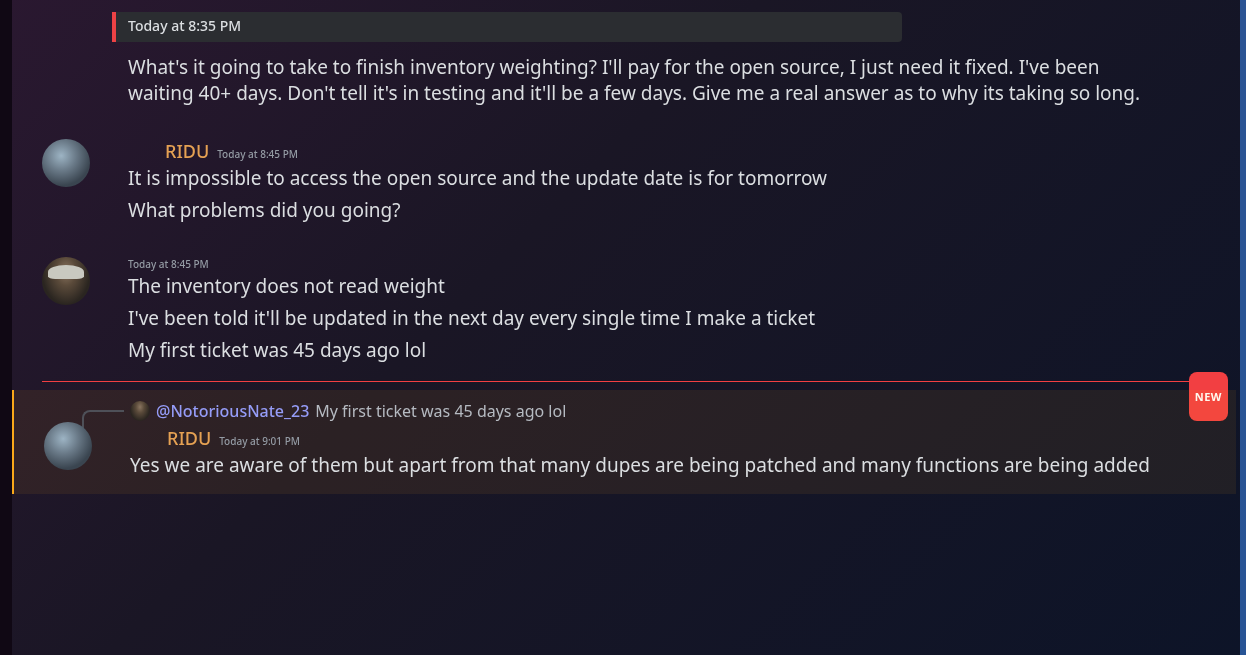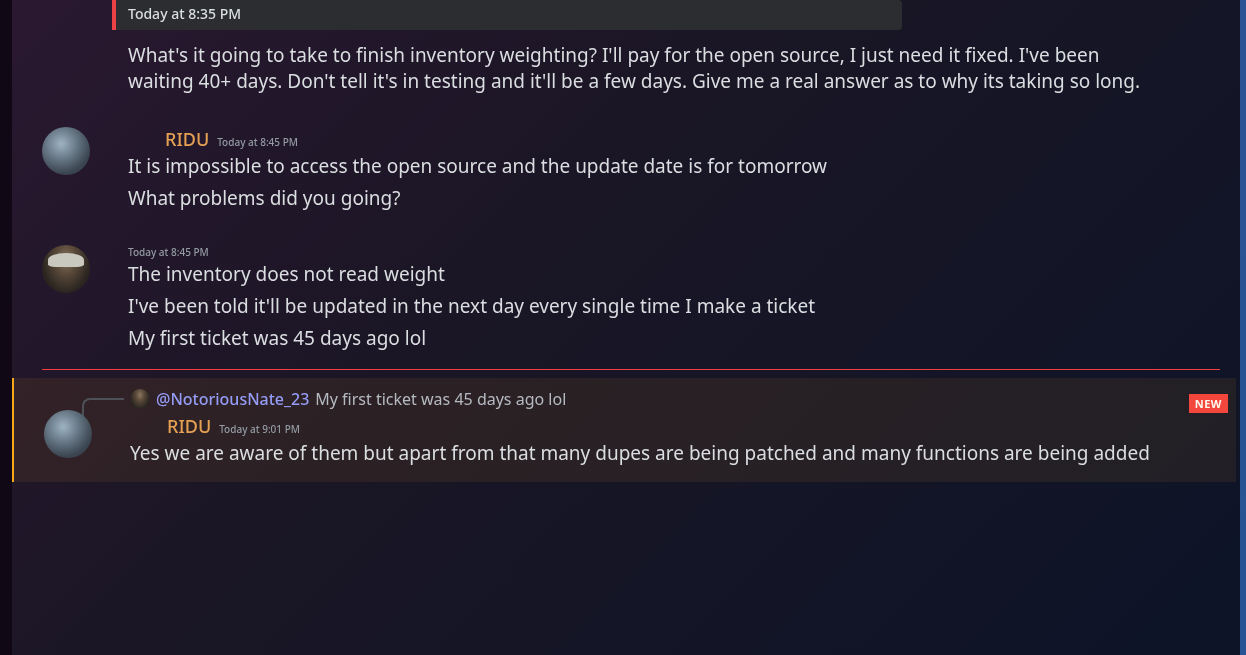--- a/index.html
+++ b/index.html
@@ -33,21 +33,21 @@
       background: #3a7fdd;
       opacity: 0.6;
     }
     .messages {
       padding-left: 12px;
       padding-right: 10px;
       height: 100%;
     }
     .embed-block {
       margin-left: 100px;
-      margin-top: 0;
+      margin-top: 12px;
       background: #2b2d31;
       border-left: 4px solid #ed4245;
       border-radius: 0 4px 4px 0;
       padding: 2px 12px 6px 12px;
       width: 790px;
     }
     .embed-timestamp {
       font-size: 14px;
       color: #dbdee1;
       font-weight: 500;
@@ -124,24 +124,23 @@
       height: 0;
     }
     .new-pill {
       position: absolute;
       right: -8px;
       top: -10px;
       background: #f23f42;
       color: #fff;
       font-size: 11px;
       font-weight: 700;
-      padding: 2px 6px;
-      border-radius: 0;
+      padding: 17px 6px;
+      border-radius: 8px;
       letter-spacing: 0.5px;
-      margin-top: 34px;
     }
     .reply-block {
       position: relative;
       padding: 10px 16px 0 16px;
       margin-top: 8px;
     }
     .reply-block .msg-content {
       margin-left: 100px;
     }
     .mention-highlight {

